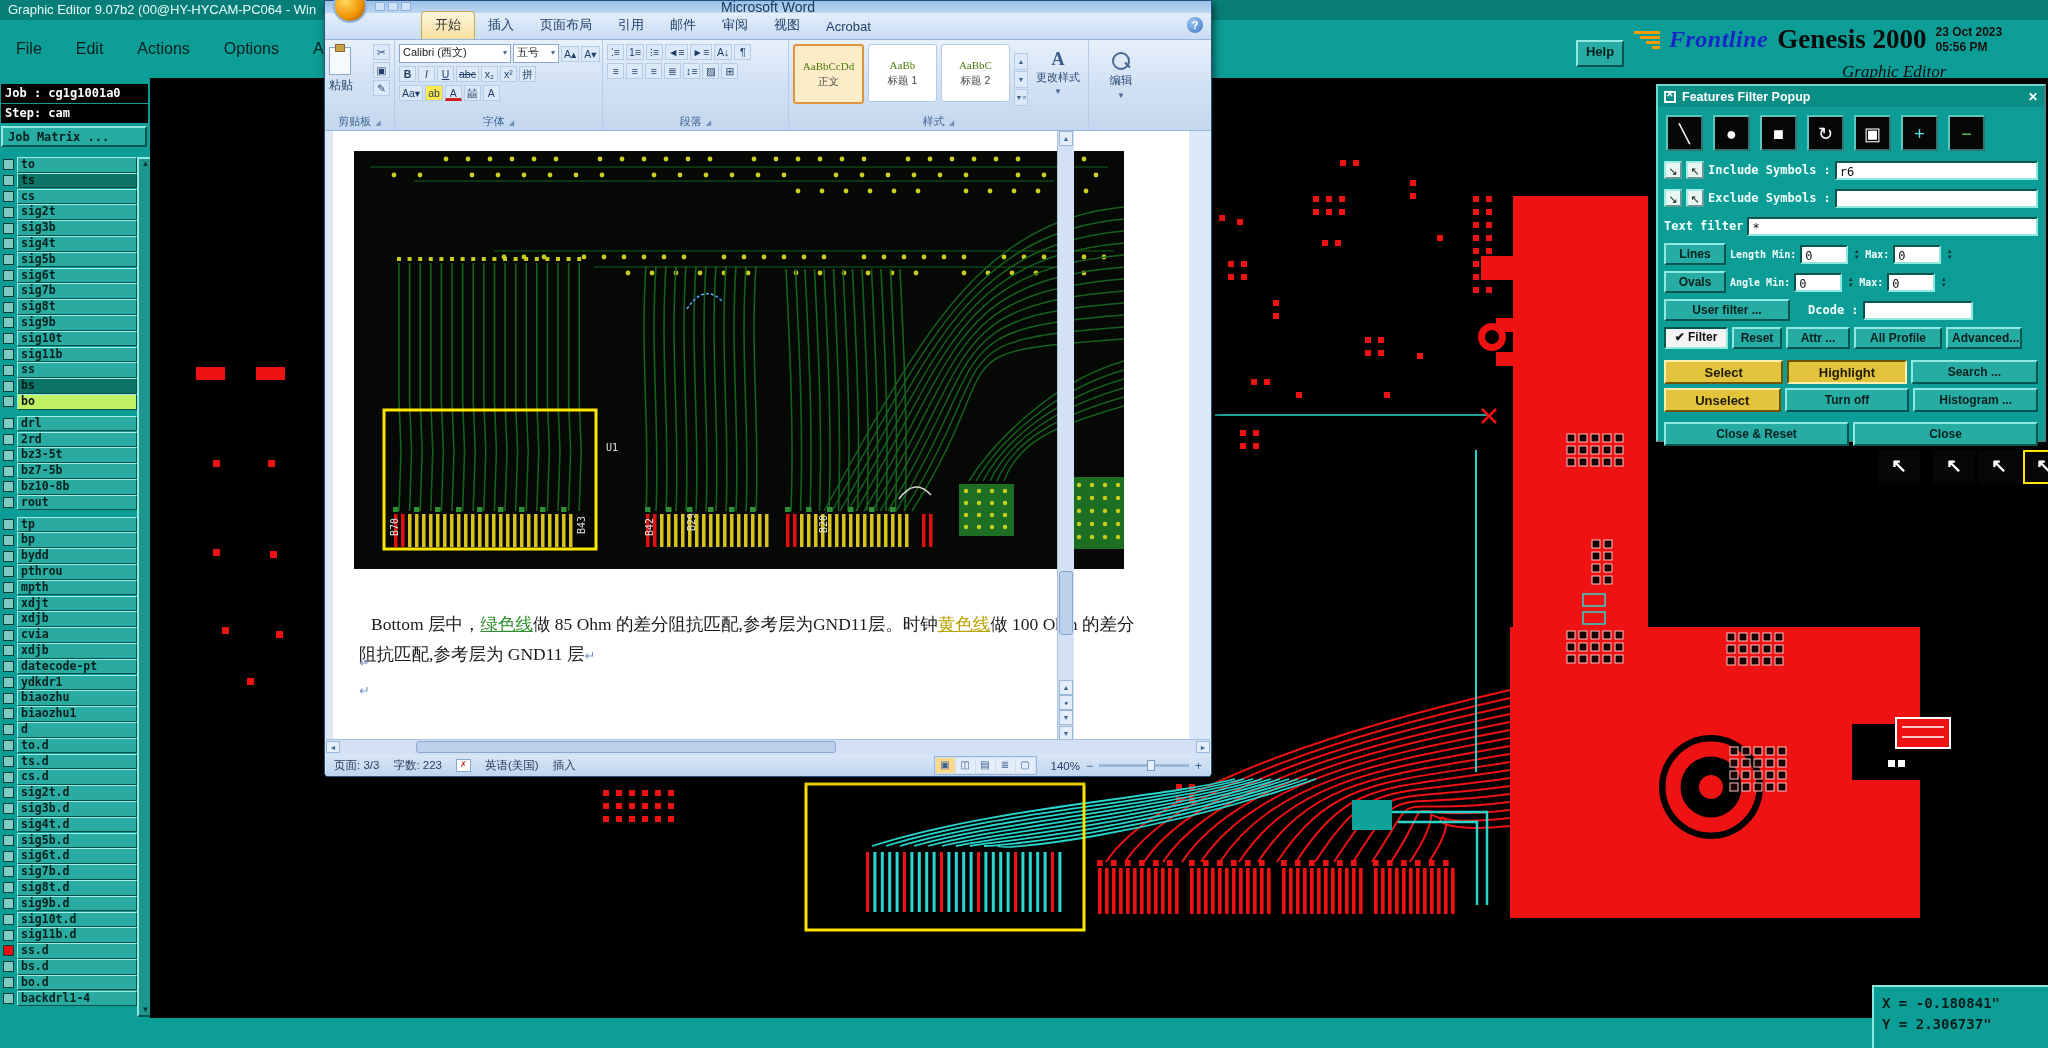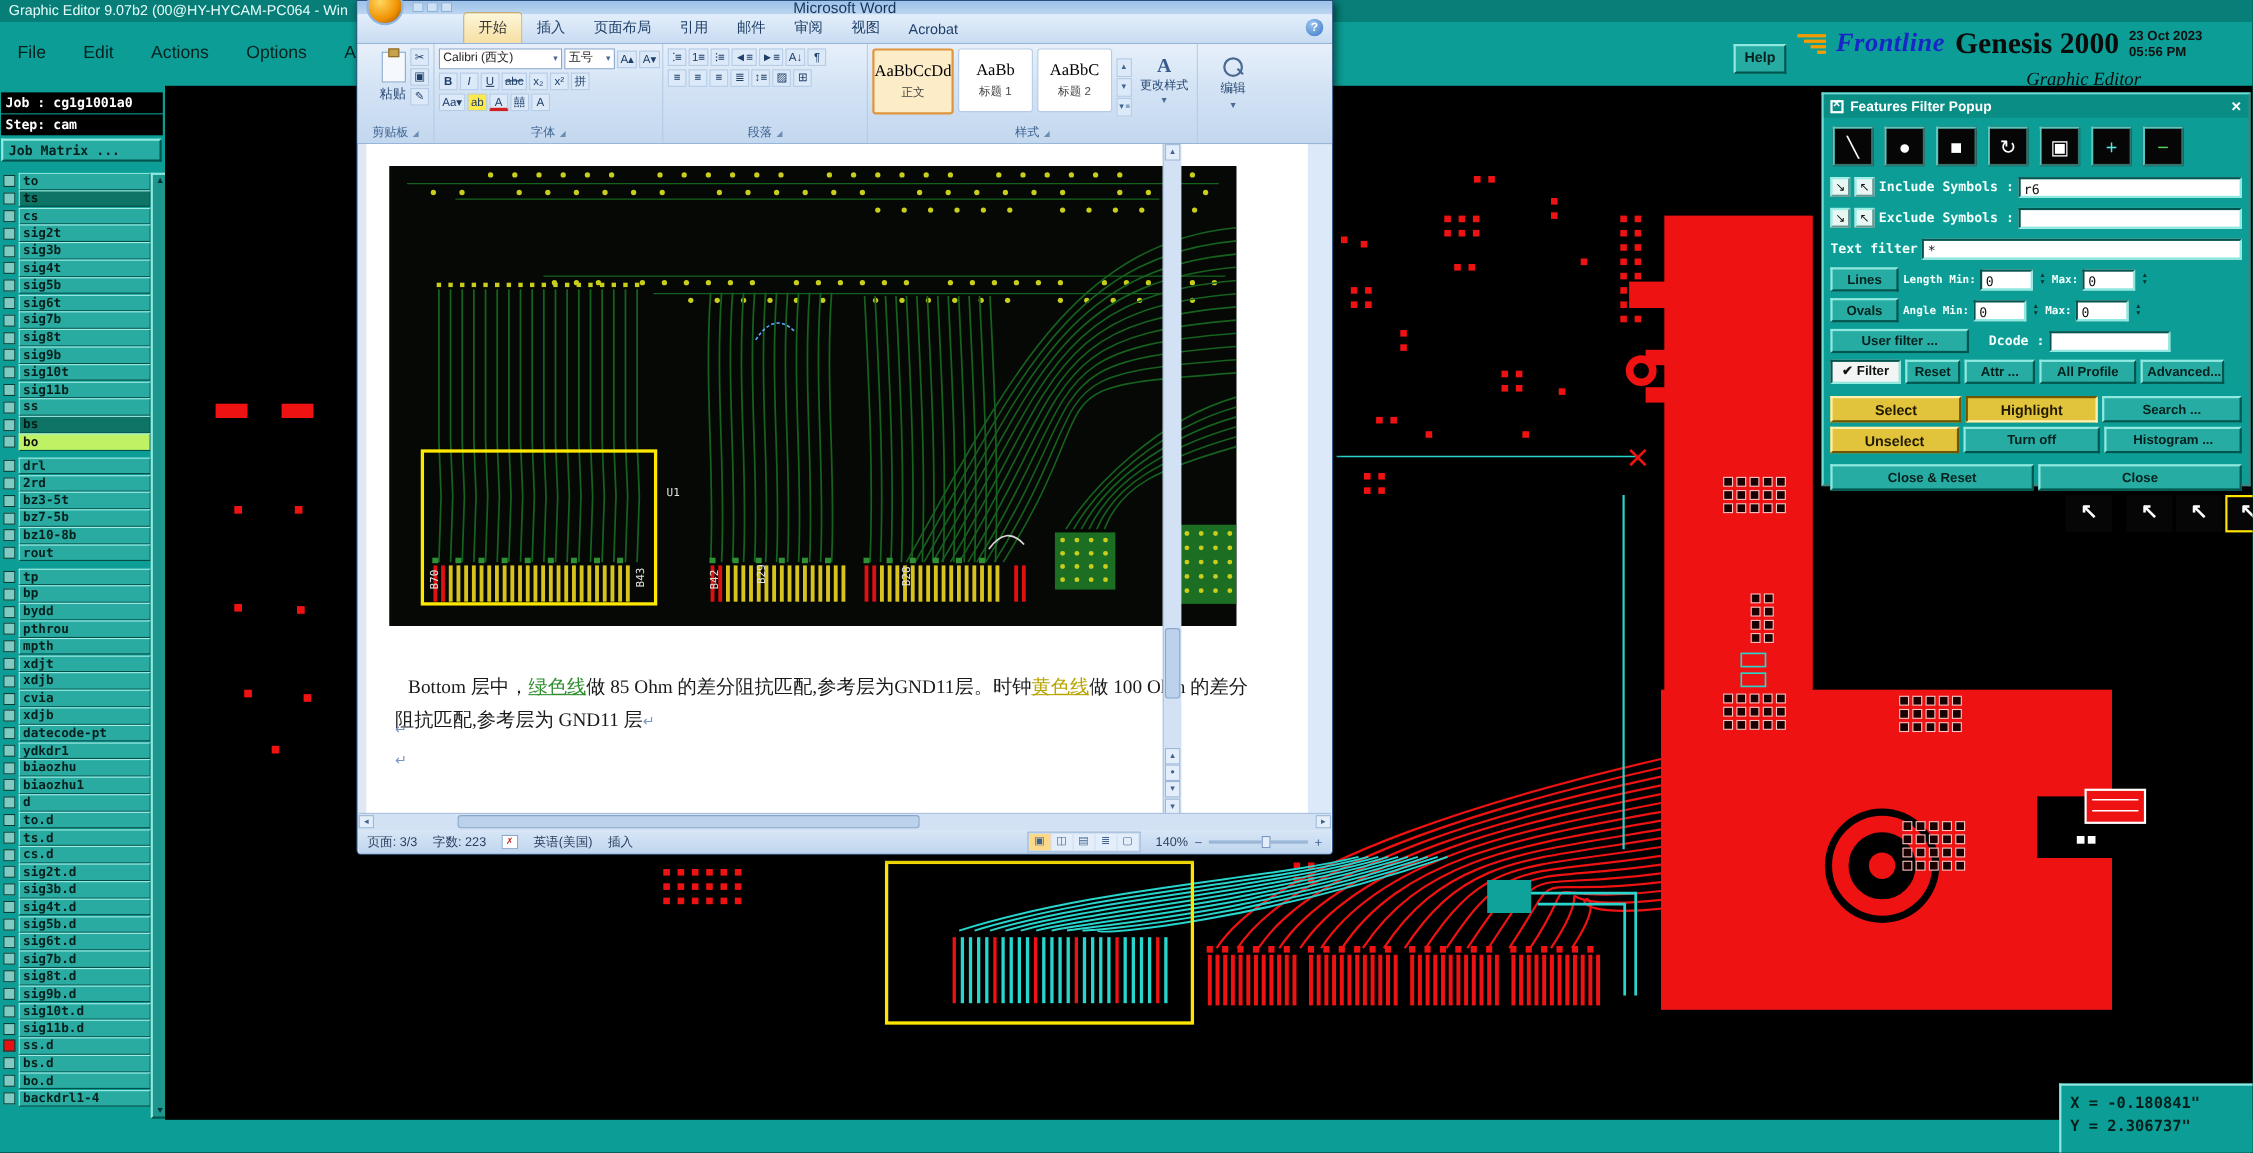--- a/index.html
+++ b/index.html
@@ -125,36 +125,36 @@
   .w-help{position:absolute;right:8px;top:16px;width:16px;height:16px;border-radius:50%;
           background:radial-gradient(circle at 35% 30%,#9cc4ee,#3a78c8);color:#fff;
           font-size:11px;font-weight:bold;text-align:center;line-height:16px;}
   .w-ribbon{position:absolute;left:0;top:39px;width:100%;height:91px;
             background:linear-gradient(#e7f0fa,#d3e3f5 45%,#c3d7ee);
             display:flex;box-sizing:border-box;border-bottom:1px solid #98b6da;}
   .rgroup{display:flex;flex-direction:column;border-right:1px solid #b5cbe6;box-sizing:border-box;}
   .rg-body{flex:1;display:flex;padding:4px 4px 0 4px;gap:4px;}
   .rg-label{height:16px;text-align:center;font-size:11px;color:#3e6494;line-height:14px;}
   .rg-label .lau{font-size:7px;margin-left:4px;color:#6c8cb4;}
-  .pastebtn{width:44px;display:flex;flex-direction:column;align-items:flex-end;gap:2px;
+  .pastebtn{width:44px;display:flex;flex-direction:column;align-items:flex-start;gap:2px;
             font-size:12px;color:#2a4a74;padding-top:3px;}
   .clipicon{width:20px;height:26px;background:#f5f8fc;border:1px solid #8aa8cc;position:relative;}
   .clipicon:before{content:"";position:absolute;left:5px;top:-4px;width:8px;height:6px;background:#c8a24a;border:1px solid #87682a;}
   .smallcol{display:flex;flex-direction:column;gap:2px;}
   .rbtn{min-width:17px;height:16px;background:#dce9f8;border:1px solid #b5cbe6;color:#1f3f68;
         font-size:10.5px;text-align:center;line-height:14px;box-sizing:border-box;padding:0 2px;}
   .combo{background:#fff;border:1px solid #8aa8cc;font-size:11px;color:#222;height:17px;
          line-height:15px;padding:0 3px;white-space:nowrap;display:flex;justify-content:space-between;gap:4px;}
   .combo b{font-weight:normal;font-size:8px;color:#4a6a94;}
   .fontrows,.pararows{display:flex;flex-direction:column;gap:3px;}
   .icorow{display:flex;gap:2px;align-items:center;}
   .stile{width:72px;height:56px;background:#fff;border:1px solid #b5cbe6;border-radius:3px;
          display:flex;flex-direction:column;align-items:center;justify-content:center;gap:3px;}
   .stile.selected{border:2px solid #e0953c;background:#fcecc8;}
-  .stile .samp{font-family:"Liberation Serif",serif;font-size:15px;color:#000000;}
+  .stile .samp{font-family:"Liberation Serif",serif;font-size:11px;color:#4d7c0f;}
   .stile .snm{font-size:10.5px;color:#444;}
   .sscroll{display:flex;flex-direction:column;gap:1px;justify-content:center;}
   .sscroll span{width:14px;height:17px;background:#dce9f8;border:1px solid #b5cbe6;font-size:7px;
                 text-align:center;line-height:15px;color:#3e6494;box-sizing:border-box;}
   .chstyle{width:56px;display:flex;flex-direction:column;align-items:center;gap:2px;
            font-size:11px;color:#2a4a74;padding-top:6px;}
   .chstyle .Aico{font-family:"Liberation Serif",serif;font-size:18px;font-weight:bold;color:#3a5a8c;line-height:18px;}
   .editgrp{width:62px;display:flex;flex-direction:column;align-items:center;gap:3px;
            font-size:11.5px;color:#2a4a74;padding-top:8px;}
   .lens{width:14px;height:14px;border:2px solid #4a6a94;border-radius:50%;position:relative;}

